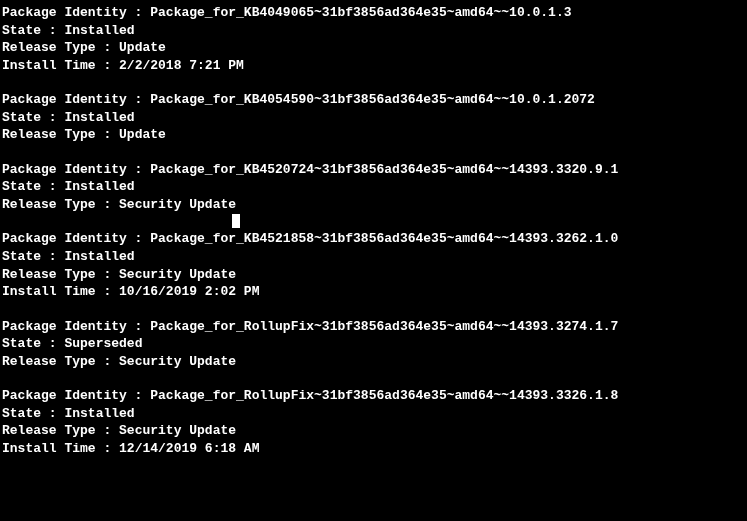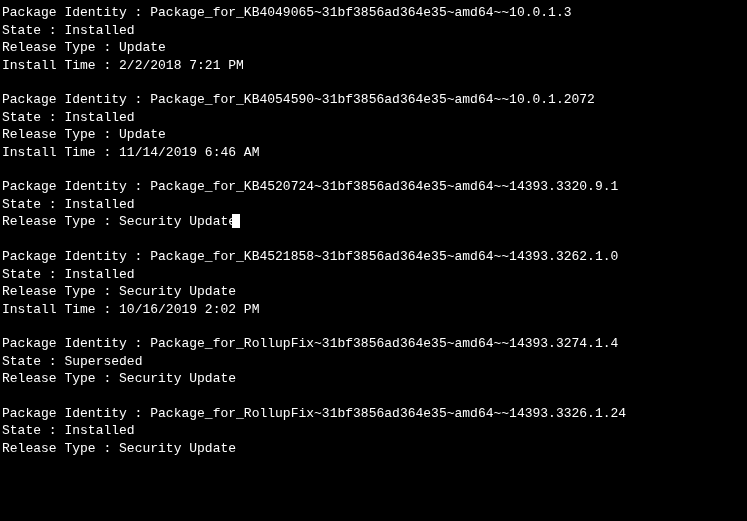--- a/index.html
+++ b/index.html
@@ -14,20 +14,21 @@
       font-size: 13px;
       line-height: 1.35;
       padding: 4px 2px;
       width: 747px;
       height: 521px;
       overflow: hidden;
       position: relative;
     }
     .package-block {
       margin-bottom: 17px;
+      font-weight: bold;
     }
     .line {
       white-space: pre;
     }
     .cursor {
       display: inline-block;
       width: 8px;
       height: 14px;
       background-color: #ffffff;
       position: absolute;
@@ -44,43 +45,43 @@
     <div class="line"><span>Package Identity : </span><span>Package_for_KB4049065~31bf3856ad364e35~amd64~~10.0.1.3</span></div>
     <div class="line"><span>State : </span><span>Installed</span></div>
     <div class="line"><span>Release Type : </span><span>Update</span></div>
     <div class="line"><span>Install Time : </span><span>2/2/2018 7:21 PM</span></div>
   </div>
 
   <div class="package-block">
     <div class="line"><span>Package Identity : </span><span>Package_for_KB4054590~31bf3856ad364e35~amd64~~10.0.1.2072</span></div>
     <div class="line"><span>State : </span><span>Installed</span></div>
     <div class="line"><span>Release Type : </span><span>Update</span></div>
-    <div class="line"><span>Install Time : </span><span>11/14/2019 6:46 AM</span></div>
   </div>
 
   <div class="package-block">
     <div class="line"><span>Package Identity : </span><span>Package_for_KB4520724~31bf3856ad364e35~amd64~~14393.3320.9.1</span></div>
     <div class="line"><span>State : </span><span>Installed</span></div>
     <div class="line"><span>Release Type : </span><span>Security Update</span></div>
   </div>
 
   <div class="package-block">
     <div class="line"><span>Package Identity : </span><span>Package_for_KB4521858~31bf3856ad364e35~amd64~~14393.3262.1.0</span></div>
     <div class="line"><span>State : </span><span>Installed</span></div>
     <div class="line"><span>Release Type : </span><span>Security Update</span></div>
     <div class="line"><span>Install Time : </span><span>10/16/2019 2:02 PM</span></div>
   </div>
 
   <div class="package-block">
-    <div class="line"><span>Package Identity : </span><span>Package_for_RollupFix~31bf3856ad364e35~amd64~~14393.3274.1.4</span></div>
+    <div class="line"><span>Package Identity : </span><span>Package_for_RollupFix~31bf3856ad364e35~amd64~~14393.3274.1.7</span></div>
     <div class="line"><span>State : </span><span>Superseded</span></div>
     <div class="line"><span>Release Type : </span><span>Security Update</span></div>
   </div>
 
   <div class="package-block">
-    <div class="line"><span>Package Identity : </span><span>Package_for_RollupFix~31bf3856ad364e35~amd64~~14393.3326.1.24</span></div>
+    <div class="line"><span>Package Identity : </span><span>Package_for_RollupFix~31bf3856ad364e35~amd64~~14393.3326.1.8</span></div>
     <div class="line"><span>State : </span><span>Installed</span></div>
     <div class="line"><span>Release Type : </span><span>Security Update</span></div>
+    <div class="line"><span>Install Time : </span><span>12/14/2019 6:18 AM</span></div>
   </div>
 
 </div>
 
 <span class="cursor"></span>
 
 </body></html>

